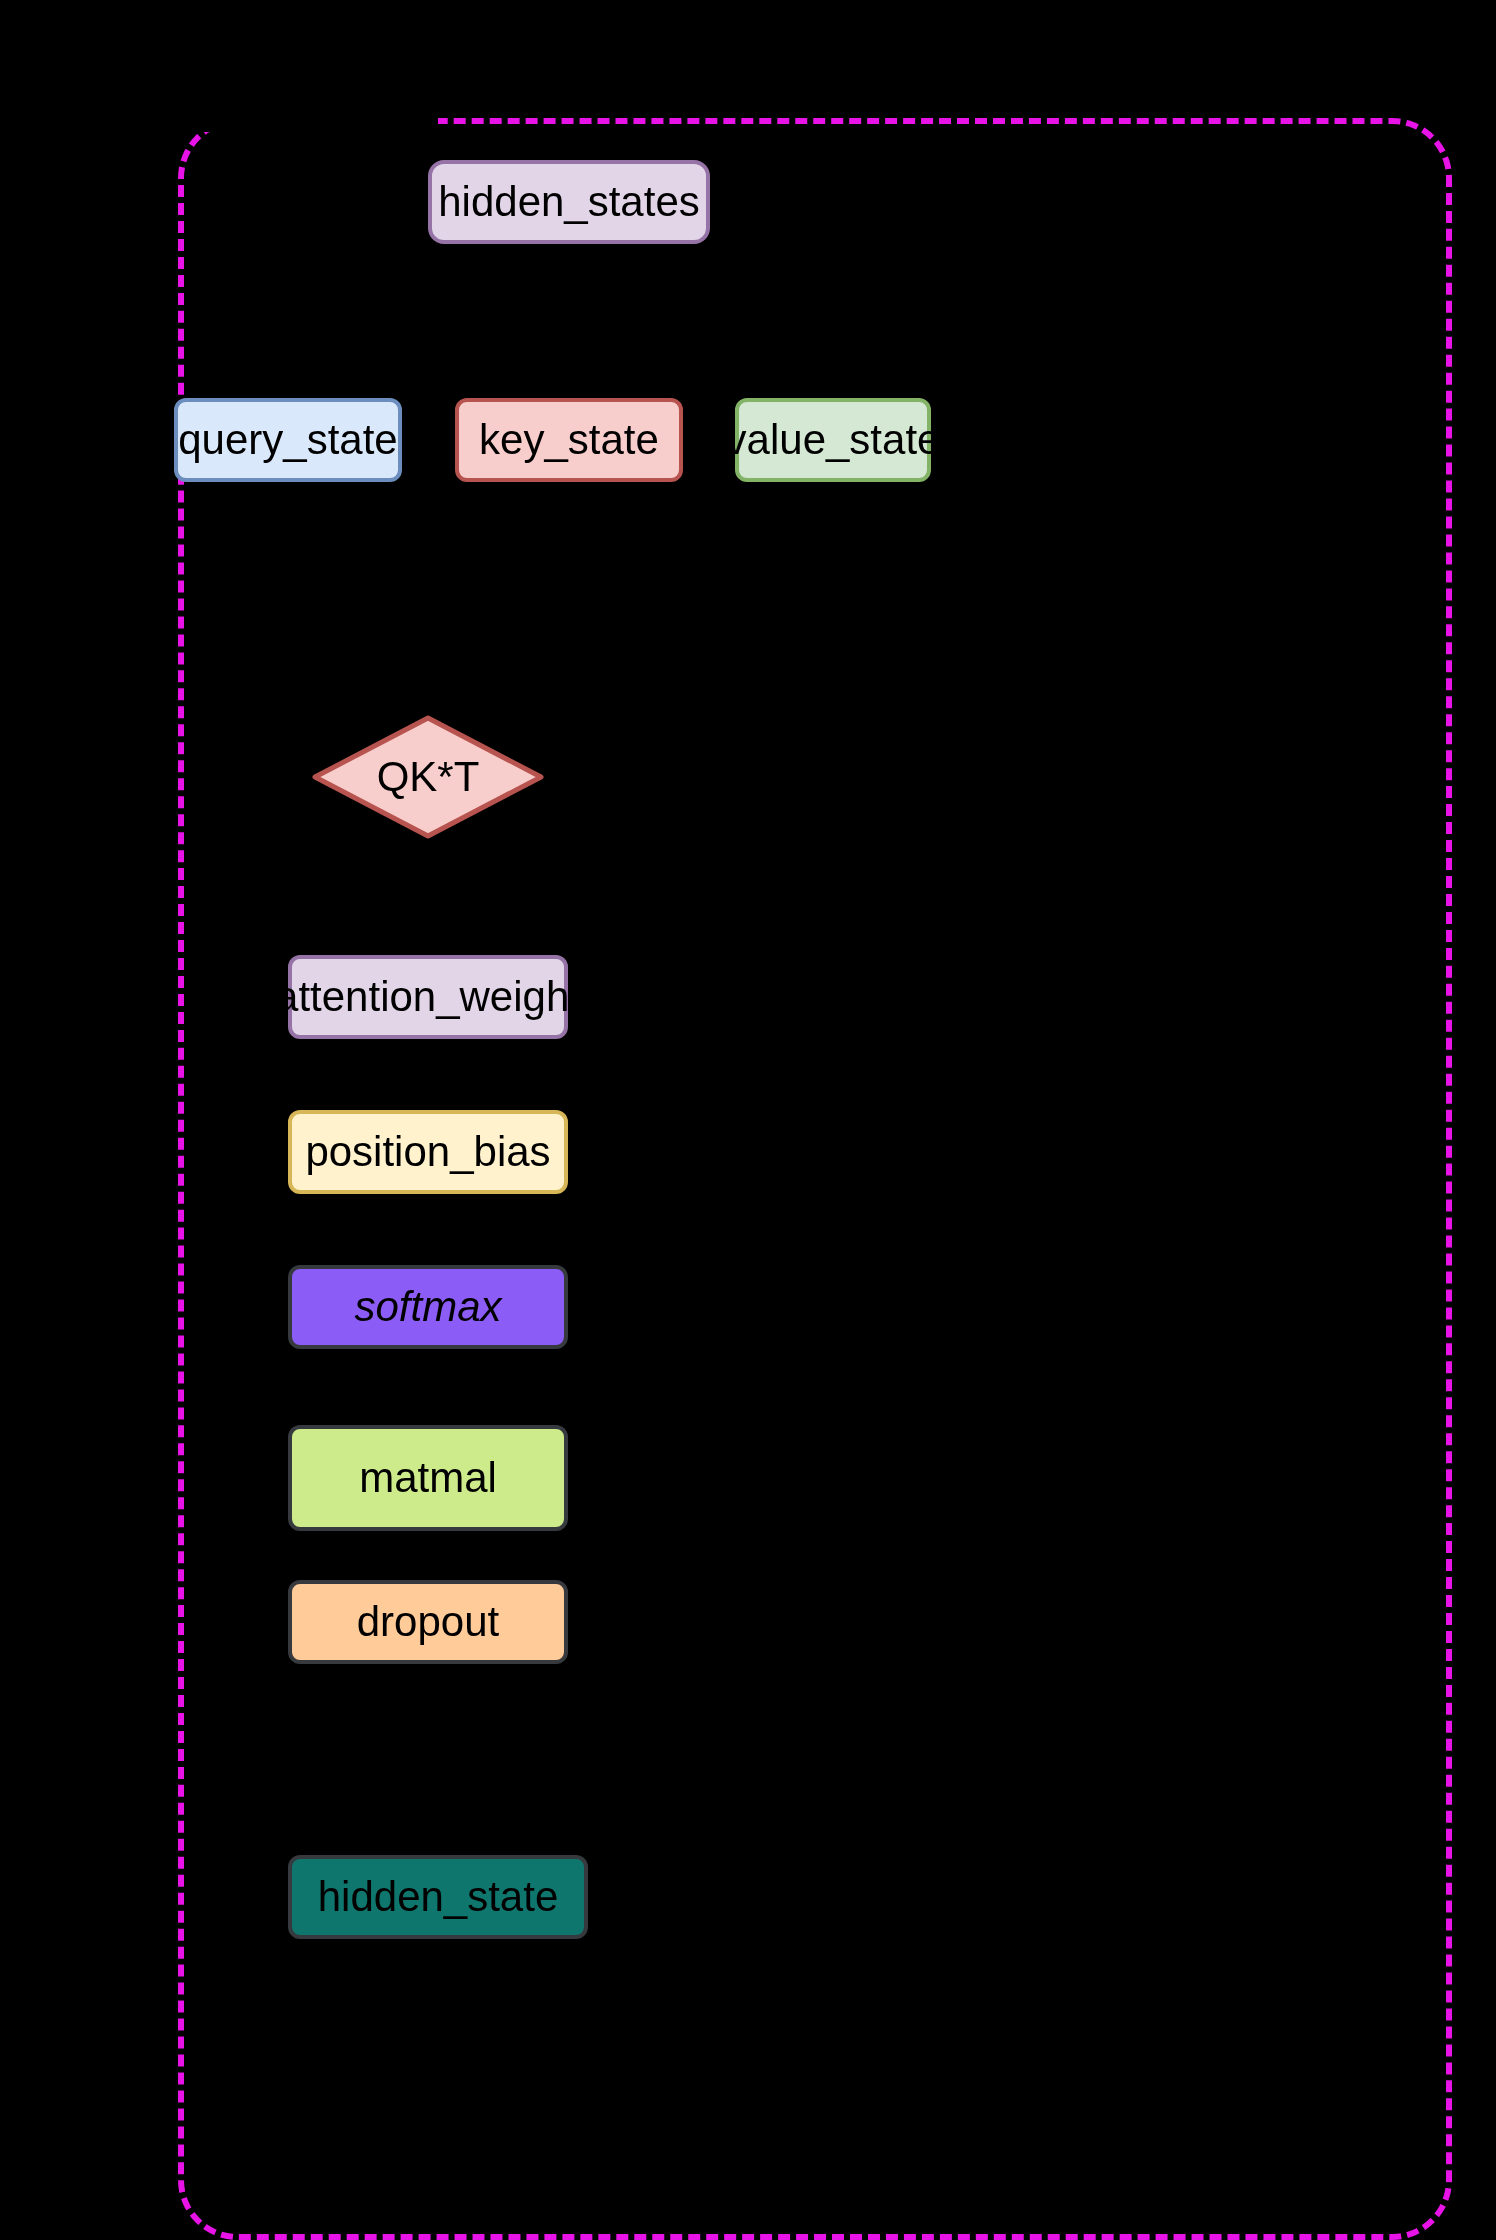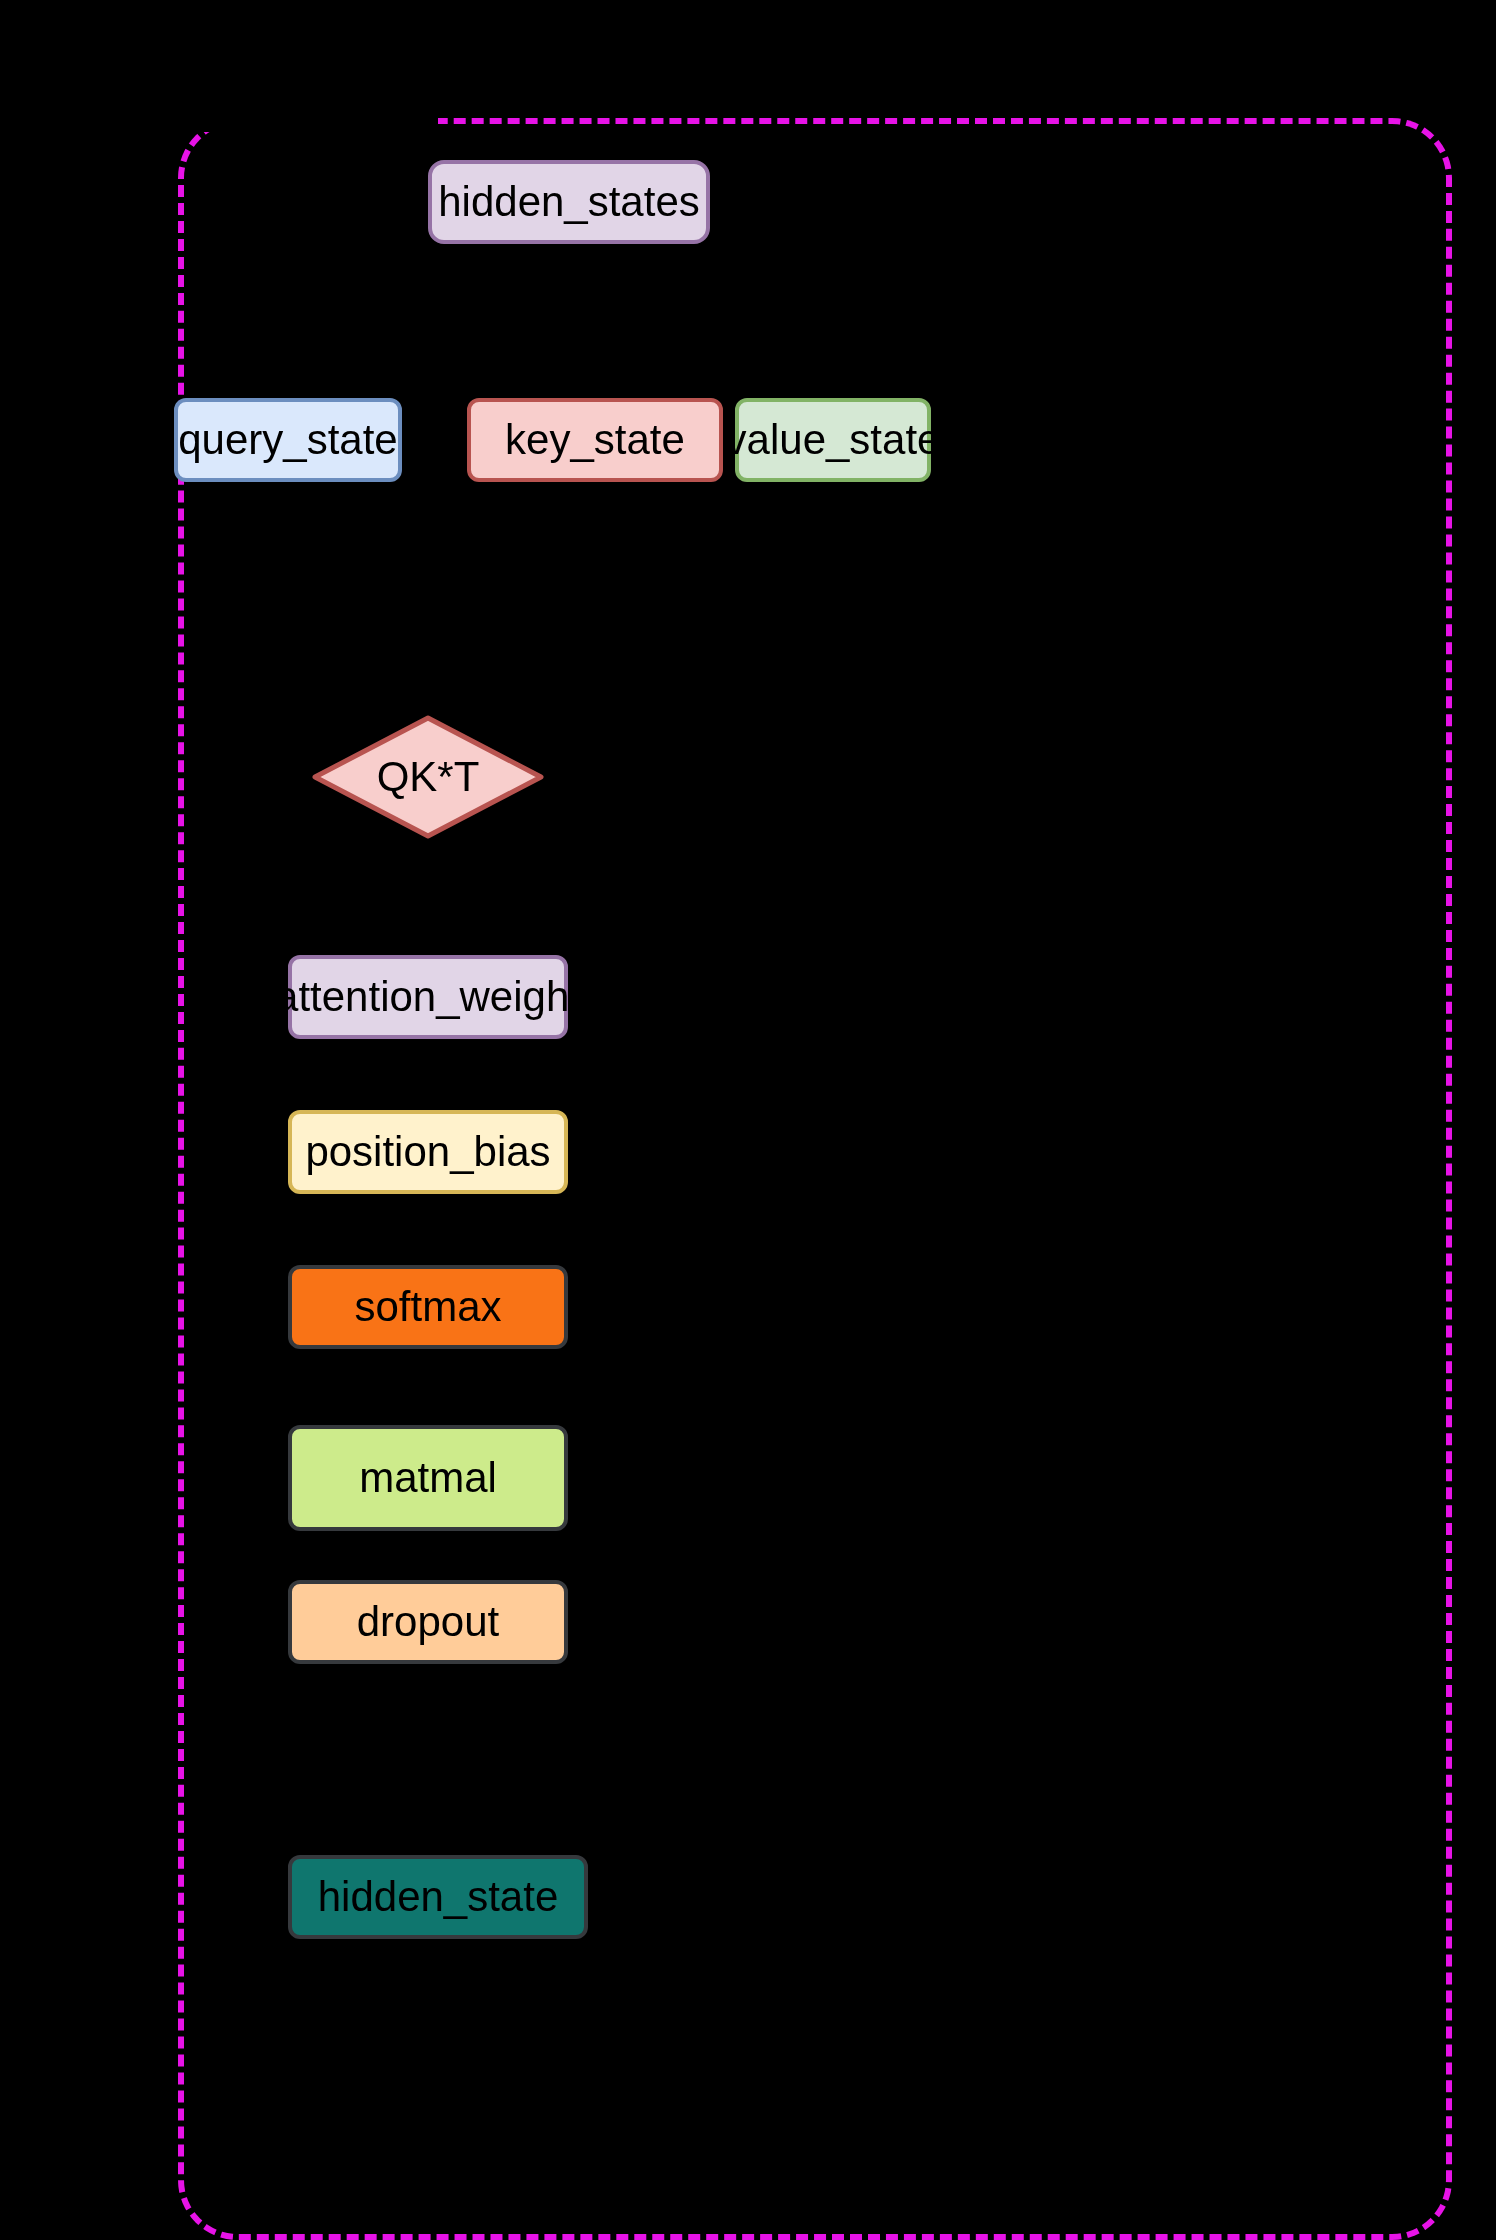--- a/index.html
+++ b/index.html
@@ -113,39 +113,39 @@
   <div class="border-mask"></div>
 
 
   <div id="nodes-layer">
       <div class="node" style="left: 428px; top: 160px; width: 282px; height: 84px; background: rgb(225, 213, 231); border-color: rgb(150, 115, 166); border-radius: 16px;">
         <span>hidden_states</span>
       </div>
       <div class="node" style="left: 174px; top: 398px; width: 228px; height: 84px; background: rgb(218, 232, 252); border-color: rgb(108, 142, 191);">
         <span>query_state</span>
       </div>
-      <div class="node" style="left: 455px; top: 398px; width: 256px; height: 84px; background: rgb(248, 206, 204); border-color: rgb(184, 84, 80); margin-left: 12px;">
+      <div class="node" style="left: 455px; top: 398px; width: 228px; height: 84px; background: rgb(248, 206, 204); border-color: rgb(184, 84, 80);">
         <span>key_state</span>
       </div>
       <div class="node" style="left: 735px; top: 398px; width: 196px; height: 84px; background: rgb(213, 232, 212); border-color: rgb(130, 179, 102);">
         <span>value_state</span>
       </div>
       <div class="diamond-wrap" style="left: 312px; top: 715px; width: 232px; height: 124px;">
         <svg width="232" height="124">
           <polygon points="116,3 229,62 116,121 3,62" fill="#f8cecc" stroke="#b85450" stroke-width="5" stroke-linejoin="round"></polygon>
         </svg>
         <span class="diamond-label">QK*T</span>
       </div>
       <div class="node" style="left: 288px; top: 955px; width: 280px; height: 84px; background: rgb(225, 213, 231); border-color: rgb(150, 115, 166);">
         <span>attention_weight</span>
       </div>
       <div class="node" style="left: 288px; top: 1110px; width: 280px; height: 84px; background: rgb(255, 242, 204); border-color: rgb(214, 182, 86);">
         <span>position_bias</span>
       </div>
-      <div class="node" style="left: 288px; top: 1265px; width: 280px; height: 84px; background: #f97316; border-color: rgb(54, 57, 61);">
+      <div class="node" style="left: 288px; top: 1265px; width: 280px; height: 84px; background: #8b5cf6; border-color: rgb(54, 57, 61); font-style: italic;">
         <span>softmax</span>
       </div>
       <div class="node" style="left: 288px; top: 1425px; width: 280px; height: 106px; background: rgb(205, 235, 139); border-color: rgb(54, 57, 61);">
         <span>matmal</span>
       </div>
       <div class="node" style="left: 288px; top: 1580px; width: 280px; height: 84px; background: rgb(255, 204, 153); border-color: rgb(54, 57, 61);">
         <span>dropout</span>
       </div>
       <div class="node" style="left: 288px; top: 1855px; width: 300px; height: 84px; background: #0f766e; border-color: rgb(54, 57, 61);">
         <span>hidden_state</span>

